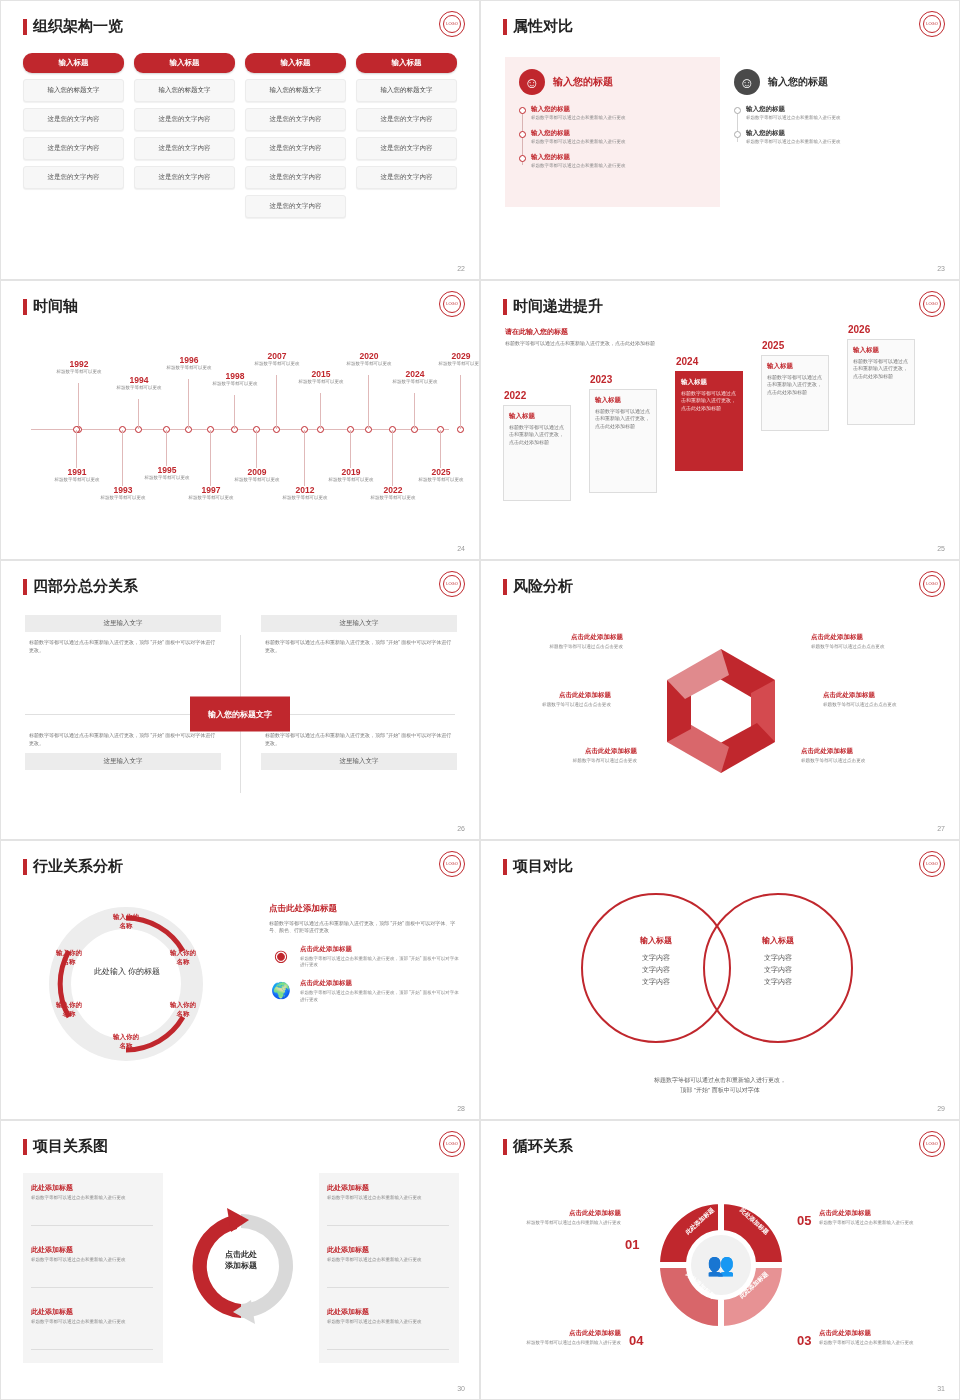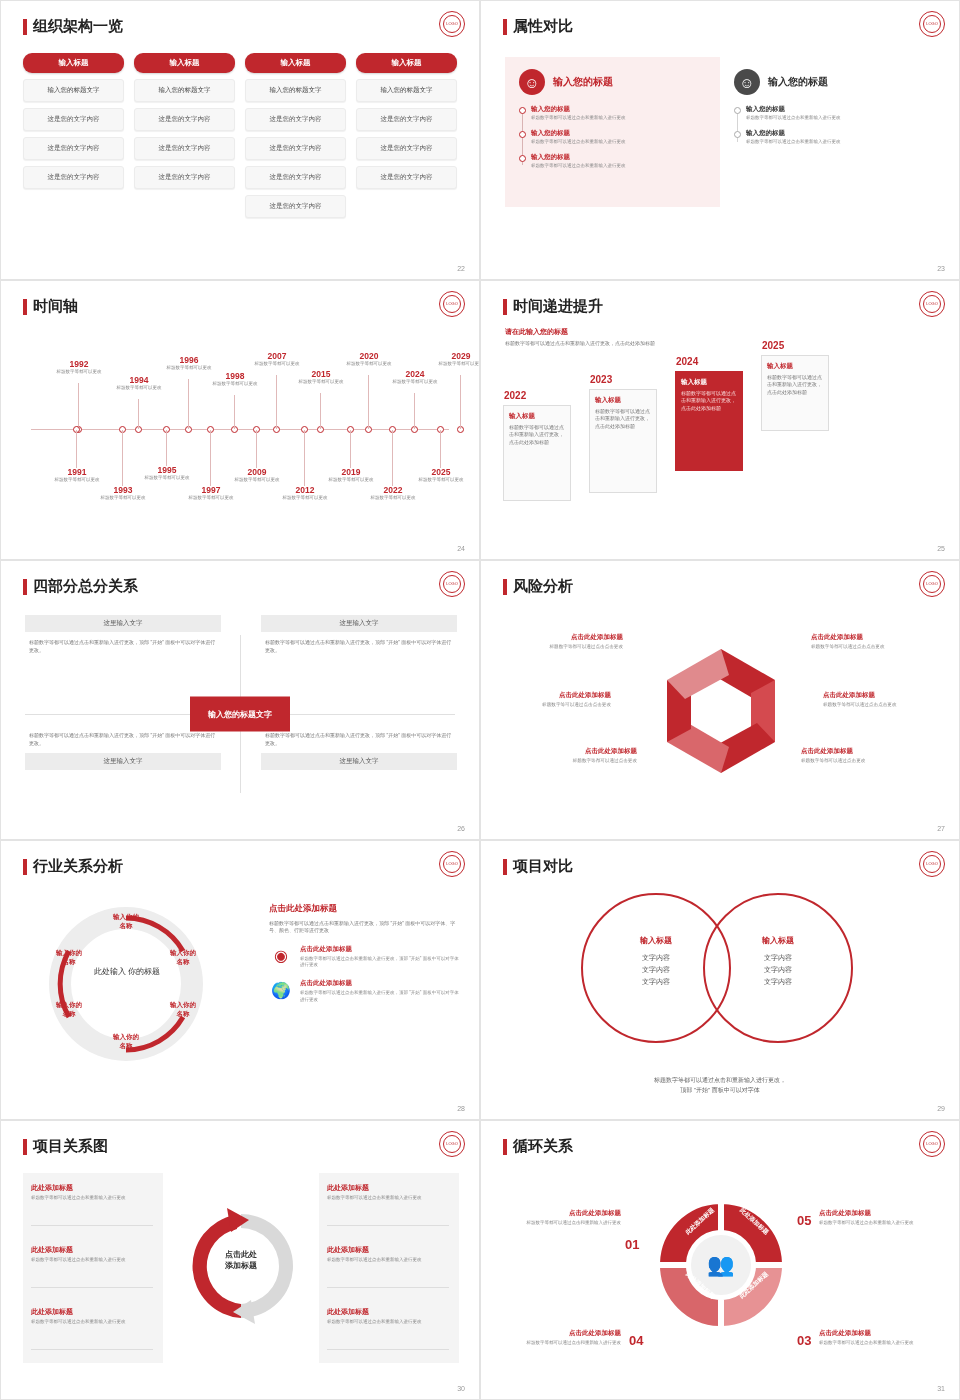--- a/index.html
+++ b/index.html
@@ -385,20 +385,25 @@
           <div class="h">输入标题</div>
           <div class="tiny">标题数字等都可以通过点击和重新输入进行更改，点击此处添加标题</div>
         </div>
         <div class="prog-card accent" style="left: 172px; top: 20px; height: 100px;">
           <div class="yr">2024</div>
           <div class="h">输入标题</div>
           <div class="tiny">标题数字等都可以通过点击和重新输入进行更改，点击此处添加标题</div>
         </div>
         <div class="prog-card" style="left: 258px; top: 4px; height: 76px;">
           <div class="yr">2025</div>
+          <div class="h">输入标题</div>
+          <div class="tiny">标题数字等都可以通过点击和重新输入进行更改，点击此处添加标题</div>
+        </div>
+        <div class="prog-card" style="left: 344px; top: -12px; height: 86px;">
+          <div class="yr">2026</div>
           <div class="h">输入标题</div>
           <div class="tiny">标题数字等都可以通过点击和重新输入进行更改，点击此处添加标题</div>
         </div>
       </div>
     <div class="page-num">25</div>
   </div>
 
   <div class="slide">
     <div class="slide-title">四部分总分关系</div>
     <div class="badge">

